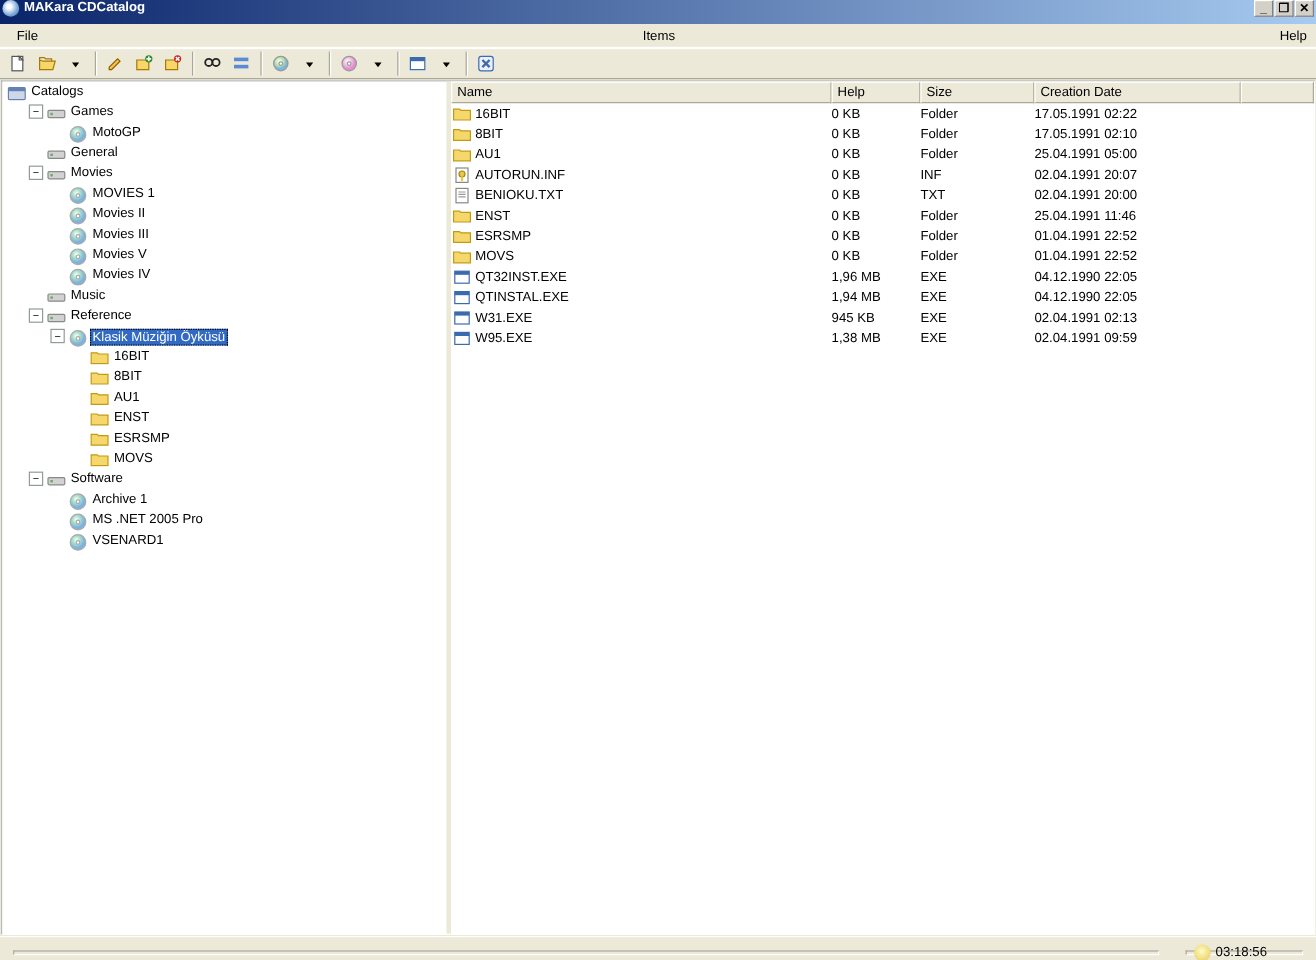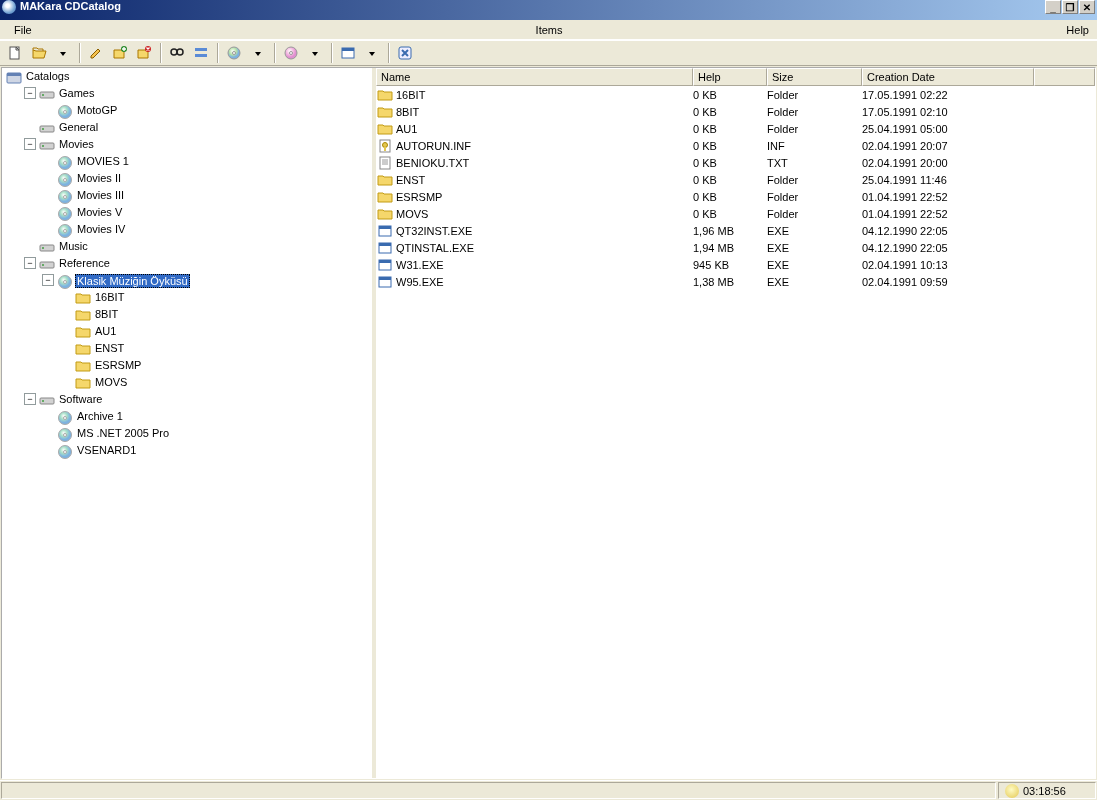--- a/index.html
+++ b/index.html
@@ -143,21 +143,21 @@
 }
 .statusbar {
   height: 20px;
   display: flex;
   background: #ece9d8;
   border-top: 1px solid #fff;
 }
 .status-cell {
   border: 1px solid;
   border-color: #aca899 #fff #fff #aca899;
-  margin: 1px;
+  margin: 11px;
   padding: 1px 6px;
   display: flex; align-items: center;
 }
 .status-cell.main { flex: 1; }
 .status-cell.clock { width: 98px; }
 .clock-icon {
   width: 14px; height: 14px; border-radius: 50%;
   background: radial-gradient(circle at 45% 40%, #fffbc4, #e3c751);
   margin-right: 4px;
   position: relative;
@@ -763,21 +763,21 @@
         <div class="list-row">
           <span class="lr-icon">
             <svg width="16" height="16" viewBox="0 0 16 16">
               <rect x="2" y="3" width="12" height="10" fill="#fff" stroke="#3a6baf"></rect>
               <rect x="2" y="3" width="12" height="3" fill="#3a6baf"></rect>
             </svg>
           </span>
           <span class="lr-name">W31.EXE</span>
           <span class="lr-size">945 KB</span>
           <span class="lr-type">EXE</span>
-          <span class="lr-date">02.04.1991 10:13</span>
+          <span class="lr-date">02.04.1991 02:13</span>
         </div>
         <div class="list-row">
           <span class="lr-icon">
             <svg width="16" height="16" viewBox="0 0 16 16">
               <rect x="2" y="3" width="12" height="10" fill="#fff" stroke="#3a6baf"></rect>
               <rect x="2" y="3" width="12" height="3" fill="#3a6baf"></rect>
             </svg>
           </span>
           <span class="lr-name">W95.EXE</span>
           <span class="lr-size">1,38 MB</span>

